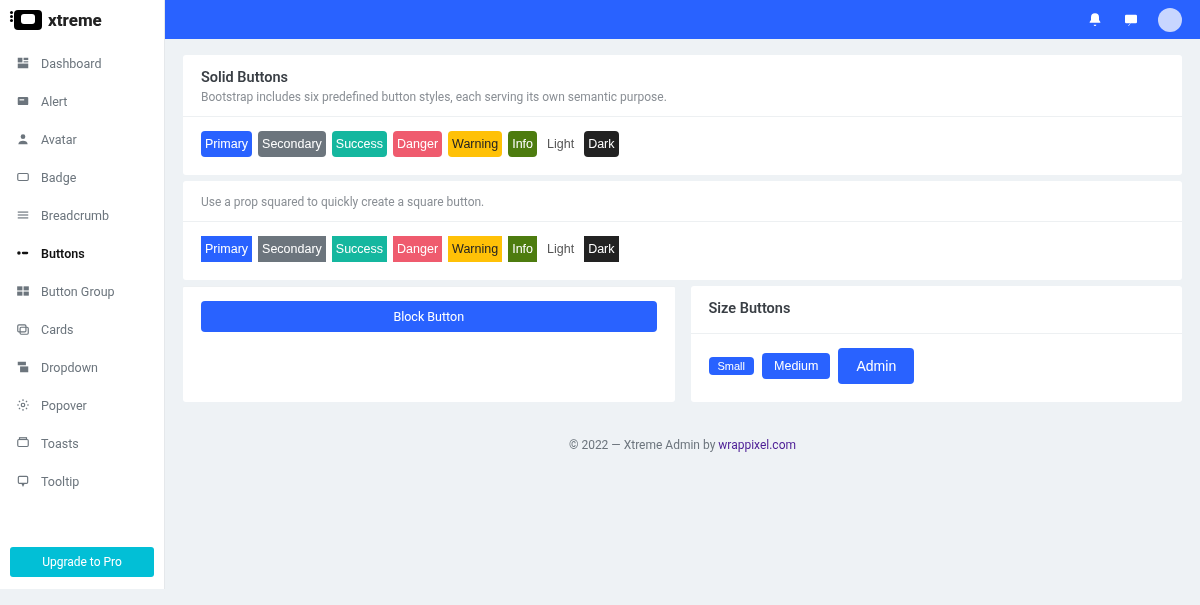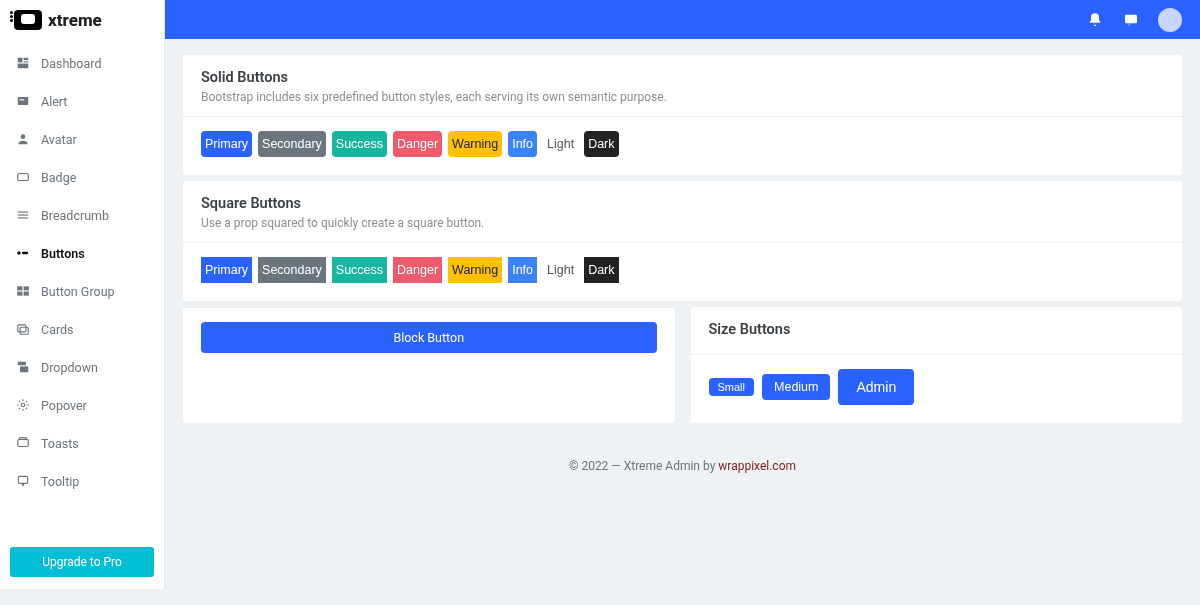--- a/index.html
+++ b/index.html
@@ -23,32 +23,32 @@
 .card-head h4 { font-size:14.5px; color:#3a3f45; font-weight:600; margin-bottom:4px; }
 .card-head p { font-size:12px; color:#8a8f95; }
 .card-body { padding:14px 18px 18px 18px; border-top:1px solid #edf0f2; display:flex; flex-wrap:wrap; gap:6px; align-items:center; }
 .btn { display:inline-block; padding:6px 4px; font-size:12.5px; border-radius:4px; border:none; cursor:pointer; color:#fff; }
 .btn.square { border-radius:0; }
 .primary { background:#2962ff; }
 .secondary { background:#6c757d; }
 .success { background:#15b79f; }
 .danger { background:#ef5b6e; }
 .warning { background:#ffc107; color:#222; }
-.info { background:#3b82f6; }
+.info { background:#4d7c0f; }
 .light { background:transparent; color:#555; }
 .dark { background:#222; }
 .row2 { display:flex; gap:16px; }
 .row2 .card { flex:1; }
 .block-btn { display:block; width:100%; background:#2962ff; color:#fff; text-align:center; padding:8px 0; border-radius:4px; font-size:12.5px; cursor:pointer; }
 .size-row { display:flex; gap:8px; align-items:center; }
 .btn.sm { padding:3px 9px; font-size:11px; }
 .btn.md { padding:6px 12px; font-size:12.5px; }
 .btn.lg { padding:10px 18px; font-size:14px; }
 .footer { text-align:center; color:#6c757d; font-size:12px; padding-top:30px; }
-.footer a { color:#7f1d1d; text-decoration:none; }
+.footer a { color:#4c1d95; text-decoration:none; }
 svg { display:block; }
 </style>
 </head>
 <body>
 
 <div class="sidebar">
   <div class="brand">
     <span class="brand-mark"></span>
     <span>xtreme</span>
   </div>
@@ -198,21 +198,20 @@
       <button class="btn danger">Danger</button>
       <button class="btn warning">Warning</button>
       <button class="btn info">Info</button>
       <button class="btn light">Light</button>
       <button class="btn dark">Dark</button>
     </div>
   </div>
 
   <div class="card">
     <div class="card-head">
-      <h4>Square Buttons</h4>
       <p>Use a prop squared to quickly create a square button.</p>
     </div>
     <div class="card-body">
       <button class="btn square primary">Primary</button>
       <button class="btn square secondary">Secondary</button>
       <button class="btn square success">Success</button>
       <button class="btn square danger">Danger</button>
       <button class="btn square warning">Warning</button>
       <button class="btn square info">Info</button>
       <button class="btn square light">Light</button>

